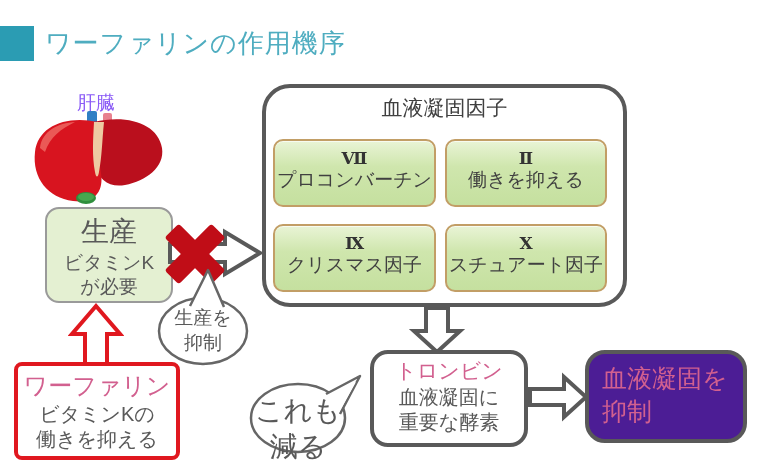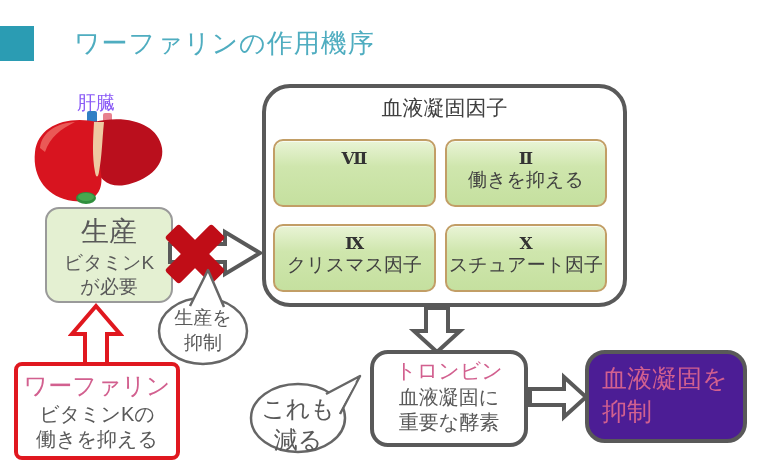--- a/index.html
+++ b/index.html
@@ -6,21 +6,21 @@
   html,body { background:#fff; }
   body { font-family:"Liberation Sans","DejaVu Sans",sans-serif; }
   #stage {
     position:relative; width:768px; height:476px; background:#ffffff;
     overflow:hidden; color:#595959;
   }
   .abs { position:absolute; }
 
   
   #accent-square { left:0; top:26; width:34px; height:35px; background:#2b9cb3; top:26px; }
-  #page-title { left:45px; top:26px; font-size:26px; letter-spacing:1px; color:#4fadc0;margin-left:29px; }
+  #page-title { left:45px; top:26px; font-size:26px; letter-spacing:1px; color:#4fadc0; }
 
   
   #liver-label { left:58px; top:90px; width:76px; text-align:center; font-size:19px; color:#8b5cf6; }
   #liver-svg { left:28px; top:110px; }
 
   
   #production-box {
     left:30px; top:207px; width:128px; height:96px;
     background:#e4f0d2; border:2px solid #9a9a9a; border-radius:14px;
     text-align:center; padding-top:4px;margin-left:15px;
@@ -71,21 +71,21 @@
   
   #result-box {
     left:585px; top:350px; width:162px; height:93px;
     background:#4c1d95; border:4px solid #595959; border-radius:20px;
     padding:8px 0 0 13px;
   }
   .result-line { font-size:25px; color:#d2608f; font-weight:500; line-height:1.3; }
 
   
   #inhibit-bubble-text { left:158px; top:306px; width:90px; text-align:center; font-size:19px; line-height:1.3; color:#595959; }
-  #decrease-bubble-text { left:252px; top:393px; width:92px; text-align:center; font-size:24px; line-height:1.3; color:#595959; }
+  #decrease-bubble-text { left:252px; top:393px; width:92px; text-align:center; font-size:28px; line-height:1.3; color:#595959; }
 
   svg { display:block; }
 </style>
 </head>
 <body>
 
 <div id="stage">
 
   <div class="abs" id="accent-square" style="left:0;top:26px;"></div>
   <div class="abs" id="page-title">ワーファリンの作用機序</div>
@@ -140,20 +140,21 @@
     <div id="warfarin-title">ワーファリン</div>
     <div class="warfarin-line">ビタミンKの</div>
     <div class="warfarin-line">働きを抑える</div>
   </div>
 
   <div class="abs" id="coagulation-box"></div>
   <div class="abs" id="coagulation-title">血液凝固因子</div>
 
   <div class="abs factor-box" id="factor-0">
     <div class="factor-numeral">Ⅶ</div>
+    <div class="factor-name">プロコンバーチン</div>
   </div>
   <div class="abs factor-box" id="factor-1">
     <div class="factor-numeral">Ⅱ</div>
     <div class="factor-name">働きを抑える</div>
   </div>
   <div class="abs factor-box" id="factor-2">
     <div class="factor-numeral">Ⅸ</div>
     <div class="factor-name">クリスマス因子</div>
   </div>
   <div class="abs factor-box" id="factor-3">

